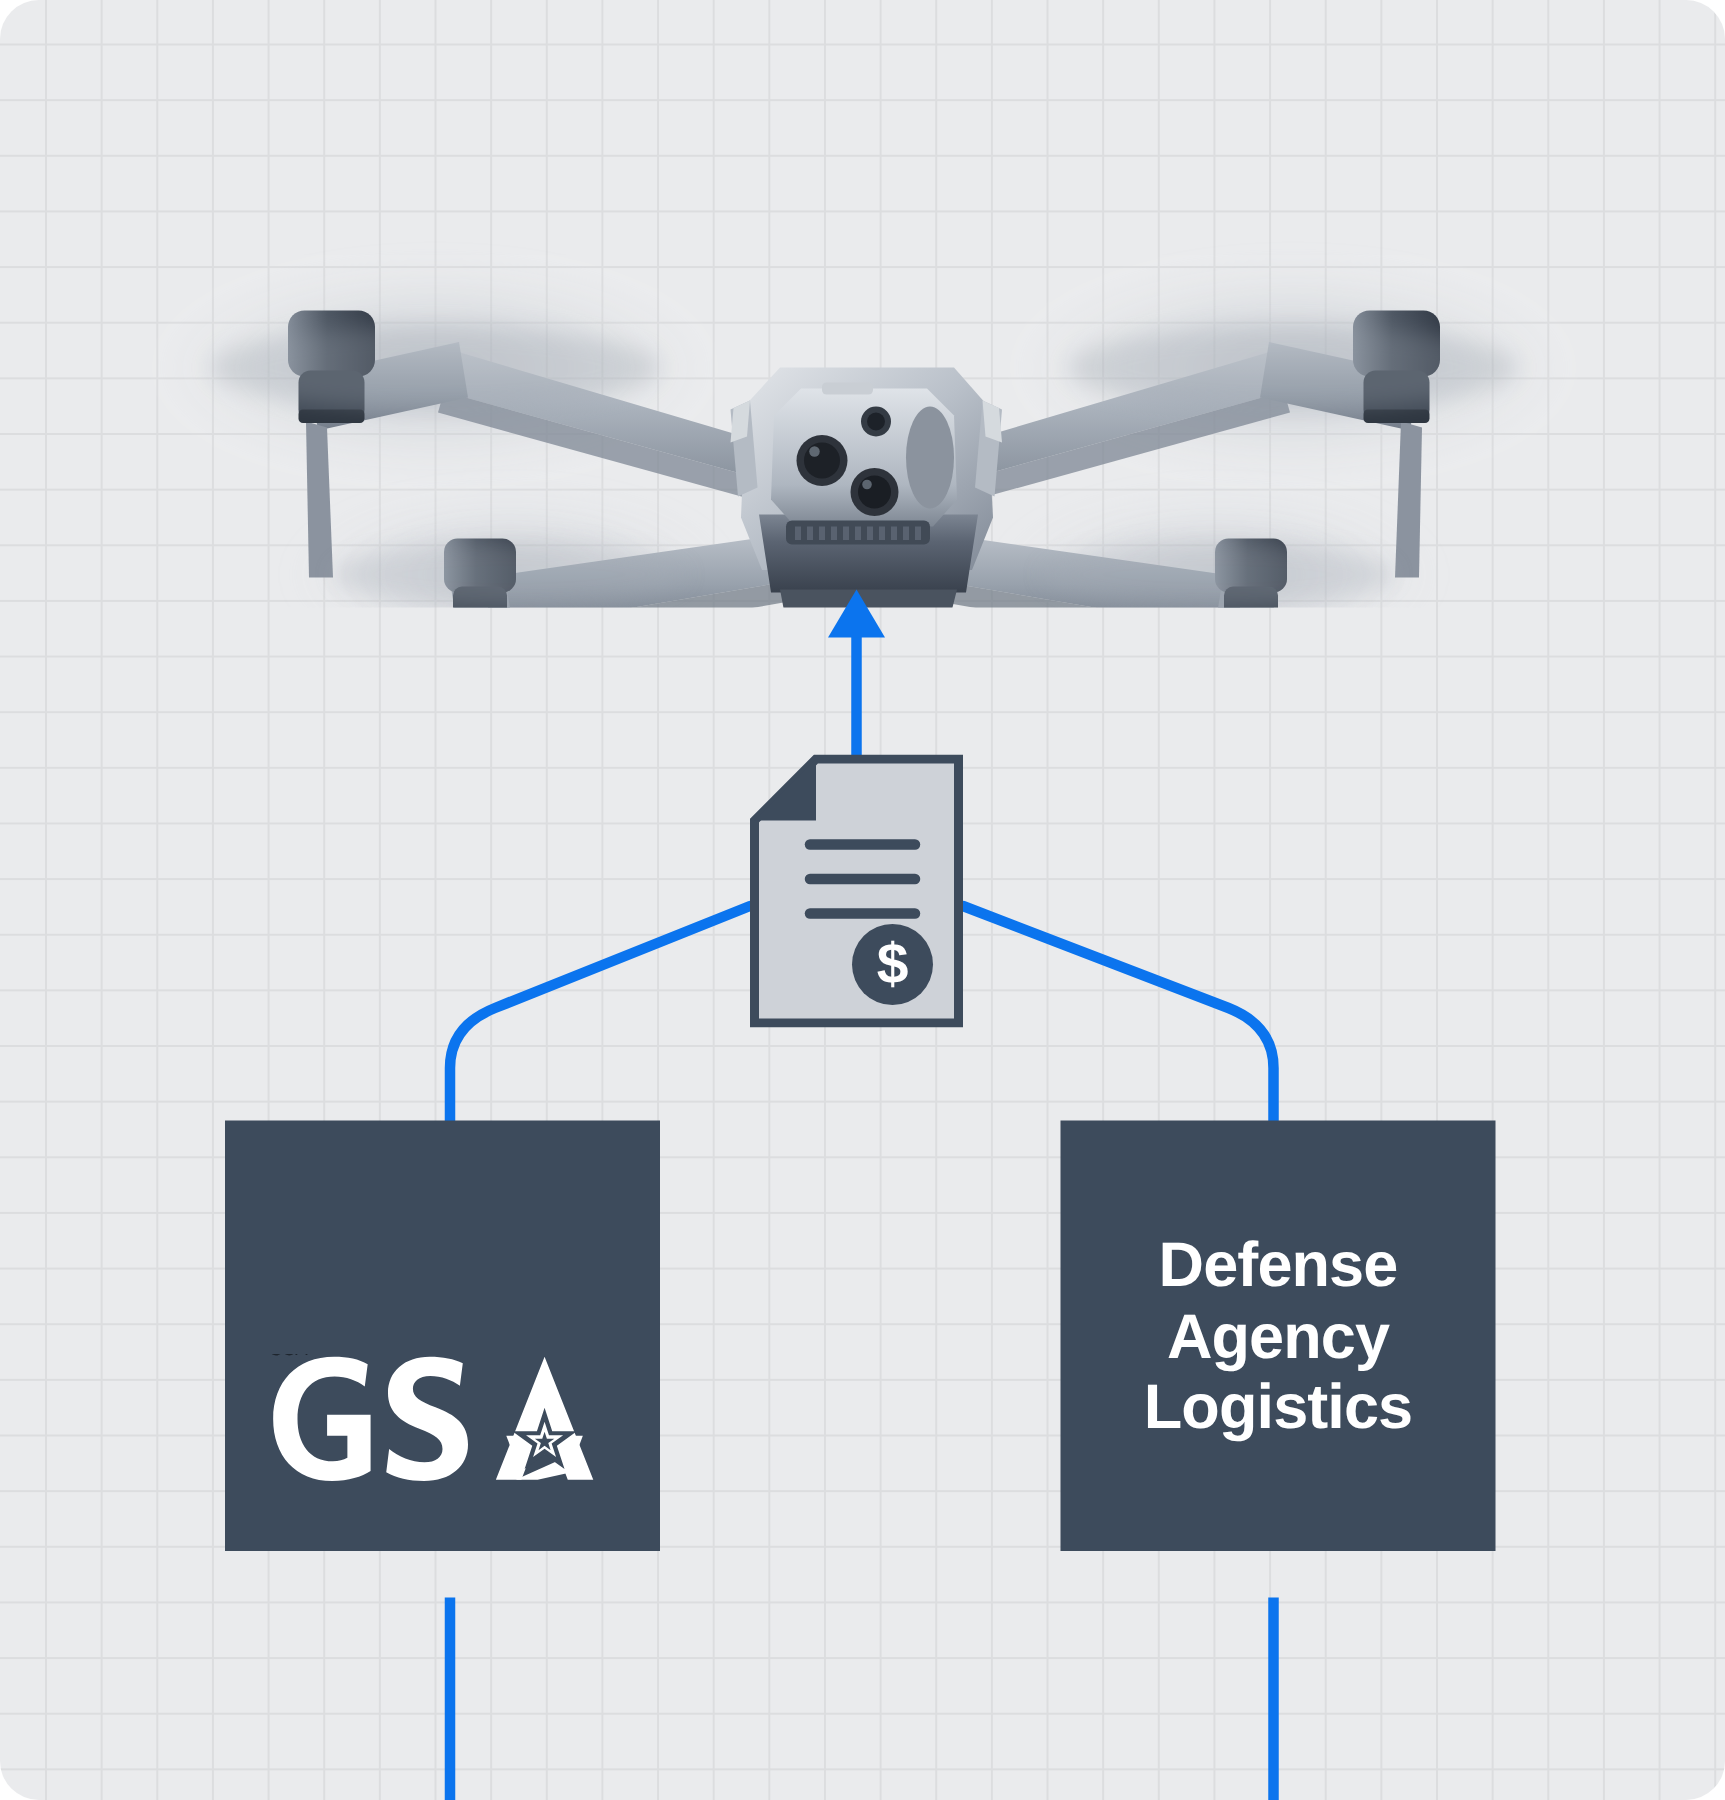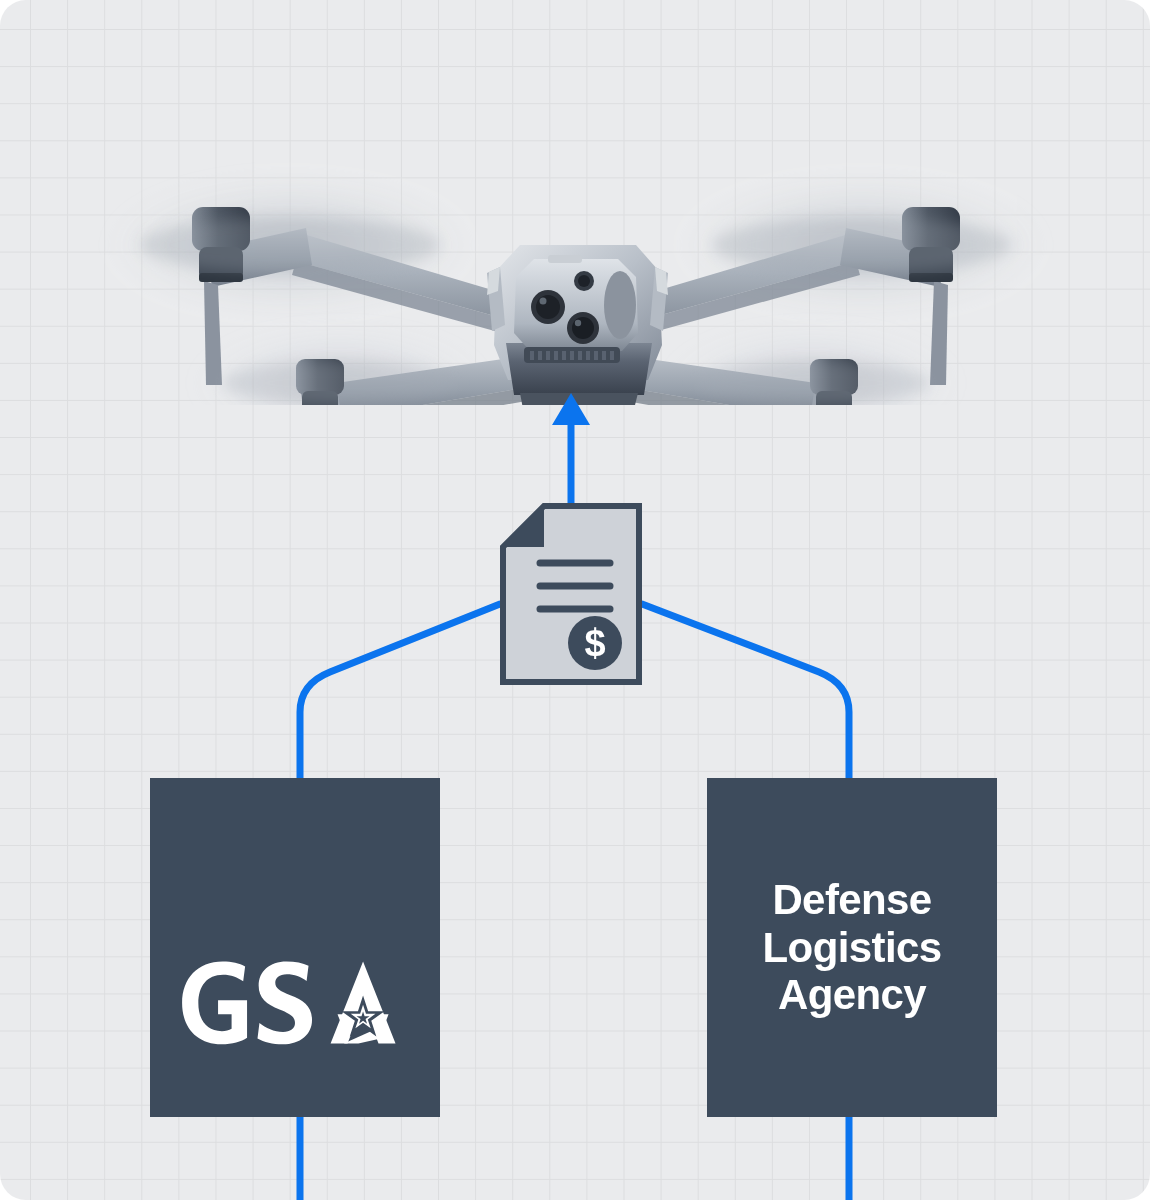--- a/index.html
+++ b/index.html
@@ -25,22 +25,22 @@
   
   #wires{position:absolute;left:0;top:0;width:1150px;height:1200px;}
 
   
   #doc{position:absolute;left:500px;top:503px;width:142px;height:182px;}
   #doc-svg{display:block;width:142px;height:182px;}
 
   
   .agency-box{
     position:absolute;
-    top:778px;
-    width:290px;height:339px;
+    top:747px;
+    width:290px;height:287px;
     background:#3d4b5c;
     display:flex;align-items:center;justify-content:center;
     box-sizing:border-box;
   }
   #box-gsa{left:150px;}
   #box-dla{left:707px;}
 
   #gsa-logo{width:232px;height:auto;display:block;margin-top:110px;}
 
   .dla-text{
@@ -304,18 +304,18 @@
           L229.6,72.6
           L236.0,72.6 Z"></path>
       </g>
       <text class="sr" x="0" y="0">GSA</text>
     </svg>
   </div>
 
   <div class="agency-box" id="box-dla">
     <div>
       <p class="dla-text">Defense</p>
+      <p class="dla-text">Agency</p>
       <p class="dla-text">Logistics</p>
-      <p class="dla-text">Agency</p>
     </div>
   </div>
 
 </div>
 
 </body></html>

